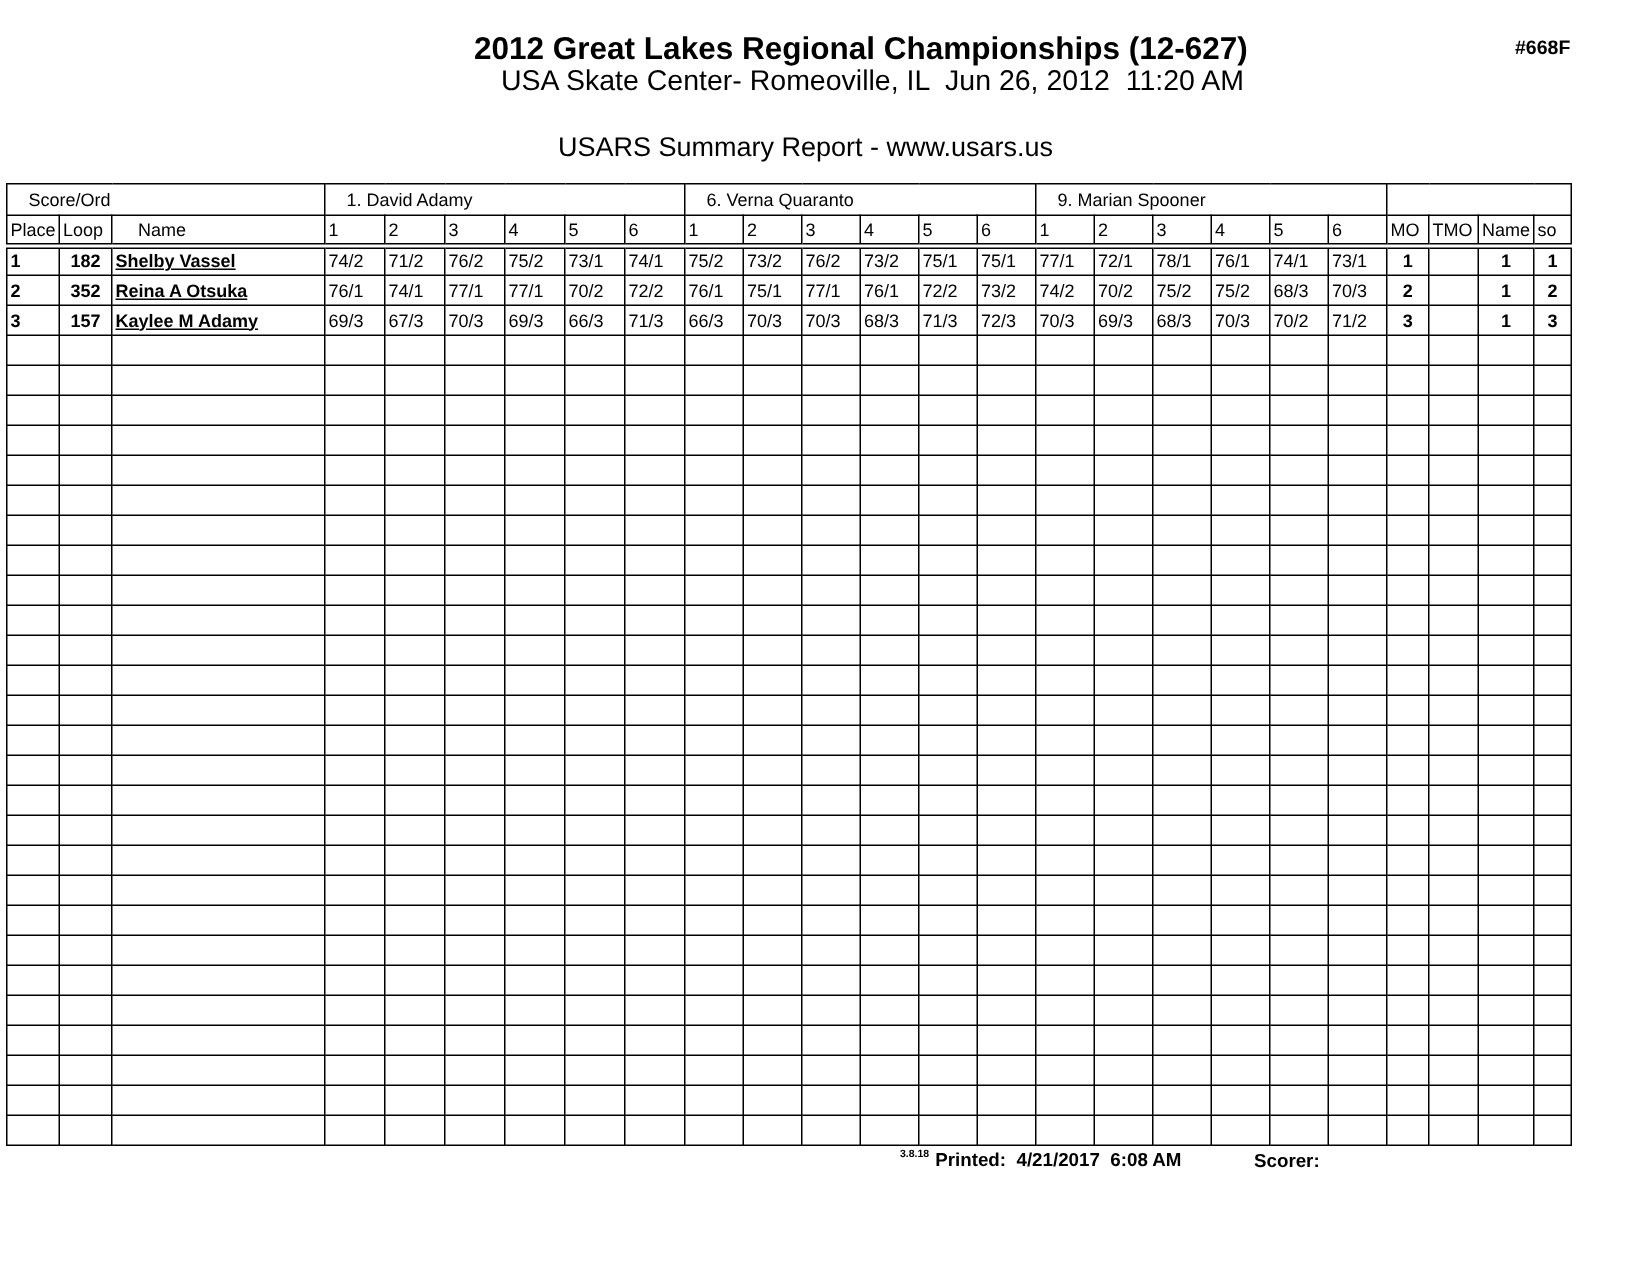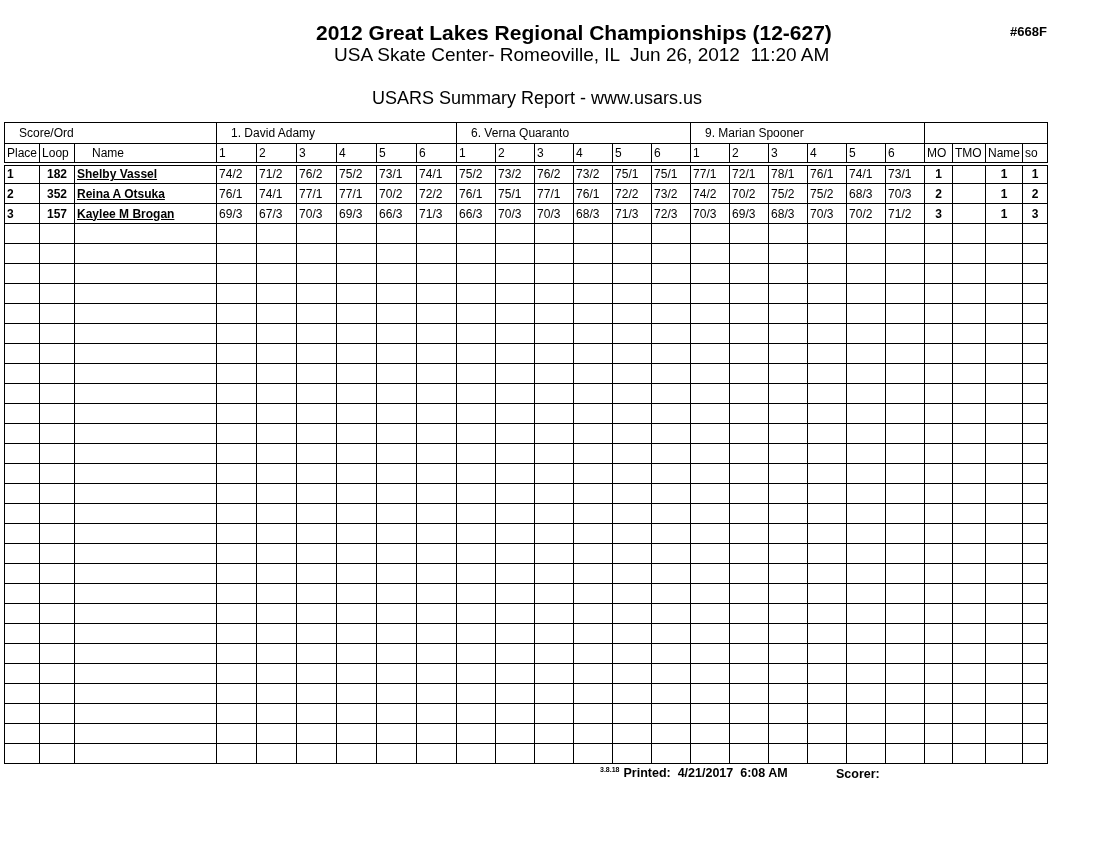--- a/index.html
+++ b/index.html
@@ -229,21 +229,21 @@
             <td class="score">68/3</td>
             <td class="score">70/3</td>
             <td class="b ctr thick">2</td>
             <td class="ctr"></td>
             <td class="b ctr">1</td>
             <td class="b ctr">2</td>
           </tr>
           <tr>
             <td class="b left">3</td>
             <td class="b ctr">157</td>
-            <td class="b left name">Kaylee M Brogan</td>
+            <td class="b left name">Kaylee M Adamy</td>
             <td class="score">69/3</td>
             <td class="score">67/3</td>
             <td class="score">70/3</td>
             <td class="score">69/3</td>
             <td class="score">66/3</td>
             <td class="score">71/3</td>
             <td class="score thick">66/3</td>
             <td class="score">70/3</td>
             <td class="score">70/3</td>
             <td class="score">68/3</td>

